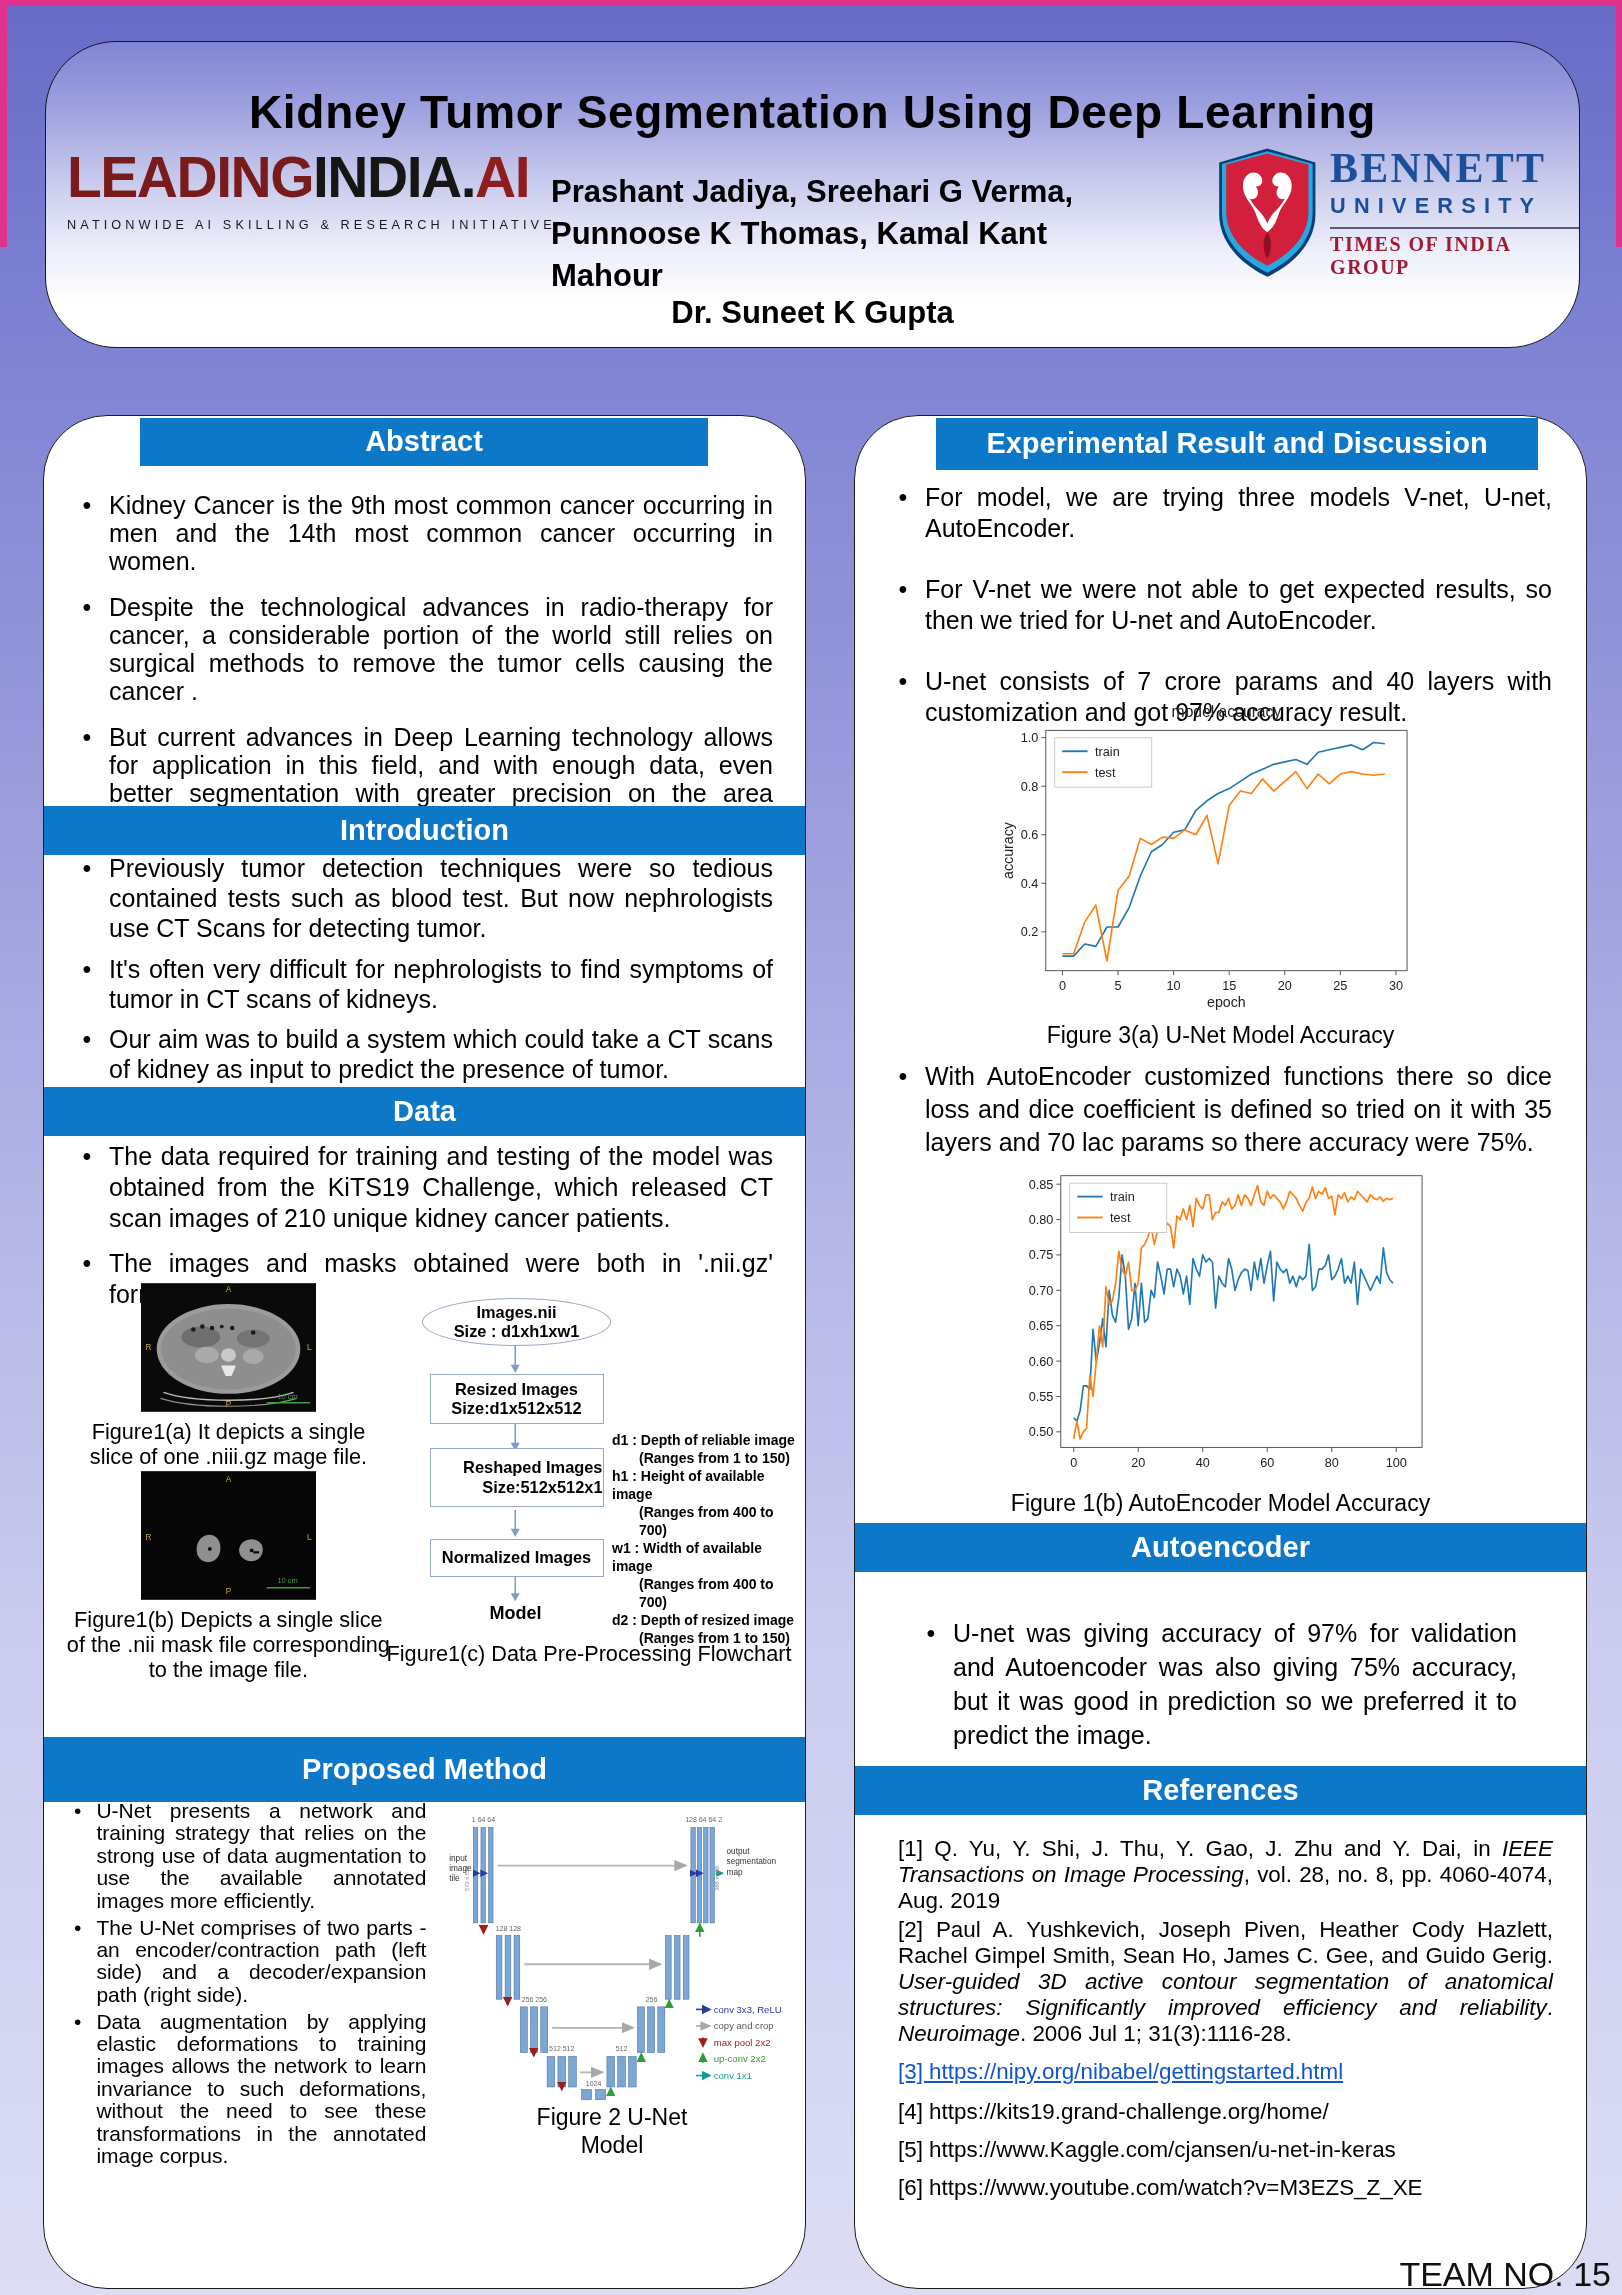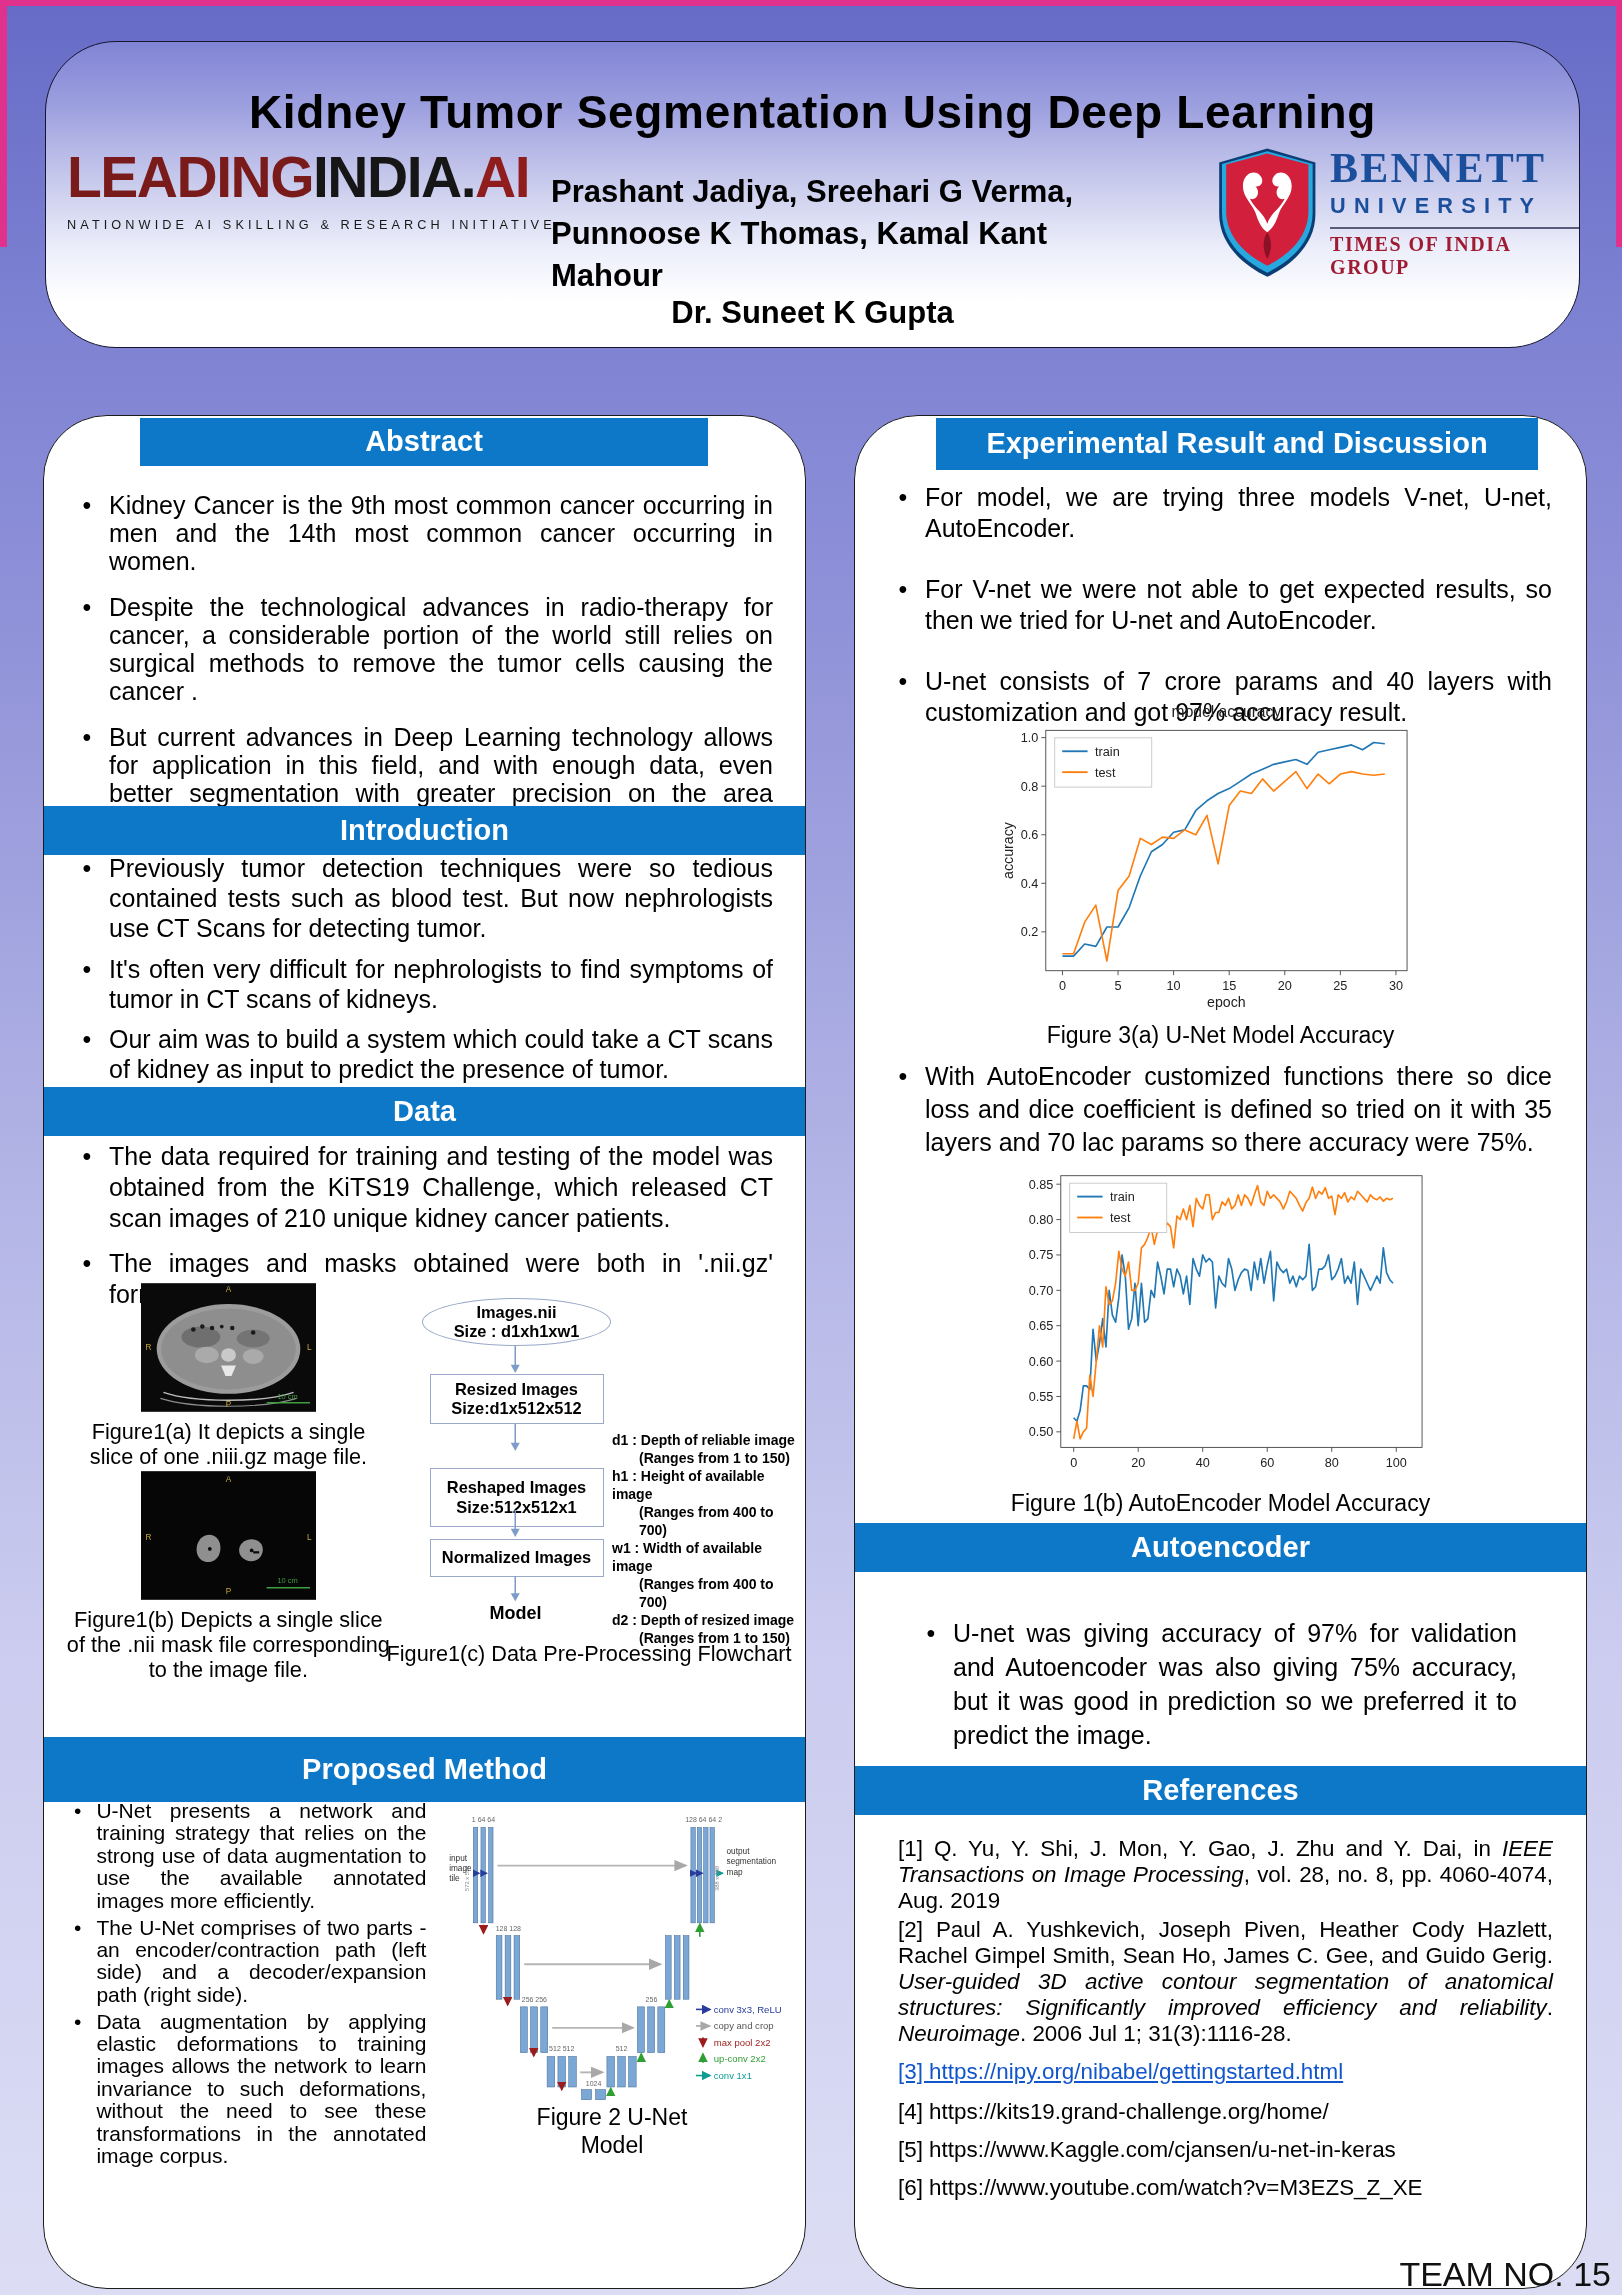--- a/index.html
+++ b/index.html
@@ -71,21 +71,21 @@
   .cap1b{left:22.4px;top:1191px;width:324px;}
   .cap1c{left:336px;top:1225px;width:418px;}
 
   
   .flowchart{position:absolute;left:372px;top:882px;width:383px;height:340px;}
   .fc-node{position:absolute;left:13.5px;width:172px;border:1.5px solid #9aa9c7;background:#fff;
     text-align:center;font-weight:bold;font-size:16.4px;line-height:19.4px;
     display:flex;flex-direction:column;justify-content:center;}
   .fc-ellipse{border-radius:50%;top:0;height:46px;width:187px;left:6px;}
   .fc-b1{top:76px;height:48px;}
-  .fc-b2{top:170px;height:57px;}
+  .fc-b2{top:150px;height:57px;align-items:flex-end;}
   .fc-b3{top:241px;height:36px;}
   .fc-model{position:absolute;left:13.5px;top:305px;width:172px;text-align:center;
     font-weight:bold;font-size:18px;}
   .fc-arrow{position:absolute;left:94px;}
   .fc-legend{position:absolute;left:196px;top:133px;width:187px;font-size:14px;
     font-weight:bold;line-height:18px;}
   .fc-range{padding-left:27px;}
 
   .pm-bar{top:1321px;height:65px;}
   .pm-list{top:1384px;left:22.4px;width:360px;font-size:21px;line-height:22.4px;}
@@ -469,21 +469,21 @@
       </svg>
     <div class="fig-cap chart-caption cap3b">Figure 1(b)  AutoEncoder Model Accuracy</div>
 
     <div class="sec-bar full conc-bar">Autoencoder</div>
     <ul class="bullets conc-list">
         <li>U-net was giving accuracy of 97% for validation and Autoencoder was also giving 75% accuracy, but it was good in prediction so we preferred it to predict the image.</li>
       </ul>
 
     <div class="sec-bar full refs-bar">References</div>
     <div class="refs" id="refs">
-        <div class="ref-item"><span>[1] Q. Yu, Y. Shi, J. Mon, Y. Gao, J. Zhu and Y. Dai, in </span><span class="it">IEEE Transactions on Image Processing</span><span>, vol. 28, no. 8, pp. 4060-4074, Aug. 2019</span></div>
+        <div class="ref-item"><span>[1] Q. Yu, Y. Shi, J. Thu, Y. Gao, J. Zhu and Y. Dai, in </span><span class="it">IEEE Transactions on Image Processing</span><span>, vol. 28, no. 8, pp. 4060-4074, Aug. 2019</span></div>
         <div class="ref-item"><span>[2] Paul A. Yushkevich, Joseph Piven, Heather Cody Hazlett, Rachel Gimpel Smith, Sean Ho, James C. Gee, and Guido Gerig. </span><span class="it">User-guided 3D active contour segmentation of anatomical structures: Significantly improved efficiency and reliability</span><span>. </span><span class="it">Neuroimage</span><span>. 2006 Jul 1; 31(3):1116-28.</span></div>
         <div class="ref-item ref-link"><span>[3]  https://nipy.org/nibabel/gettingstarted.html</span></div>
         <div class="ref-item ref-sp"><span>[4]  https://kits19.grand-challenge.org/home/</span></div>
         <div class="ref-item ref-sp"><span>[5] https://www.Kaggle.com/cjansen/u-net-in-keras</span></div>
         <div class="ref-item ref-sp"><span>[6]  https://www.youtube.com/watch?v=M3EZS_Z_XE</span></div>
       </div>
   </div>
 
   <div class="team-label">TEAM NO. 15</div>
 </div>

